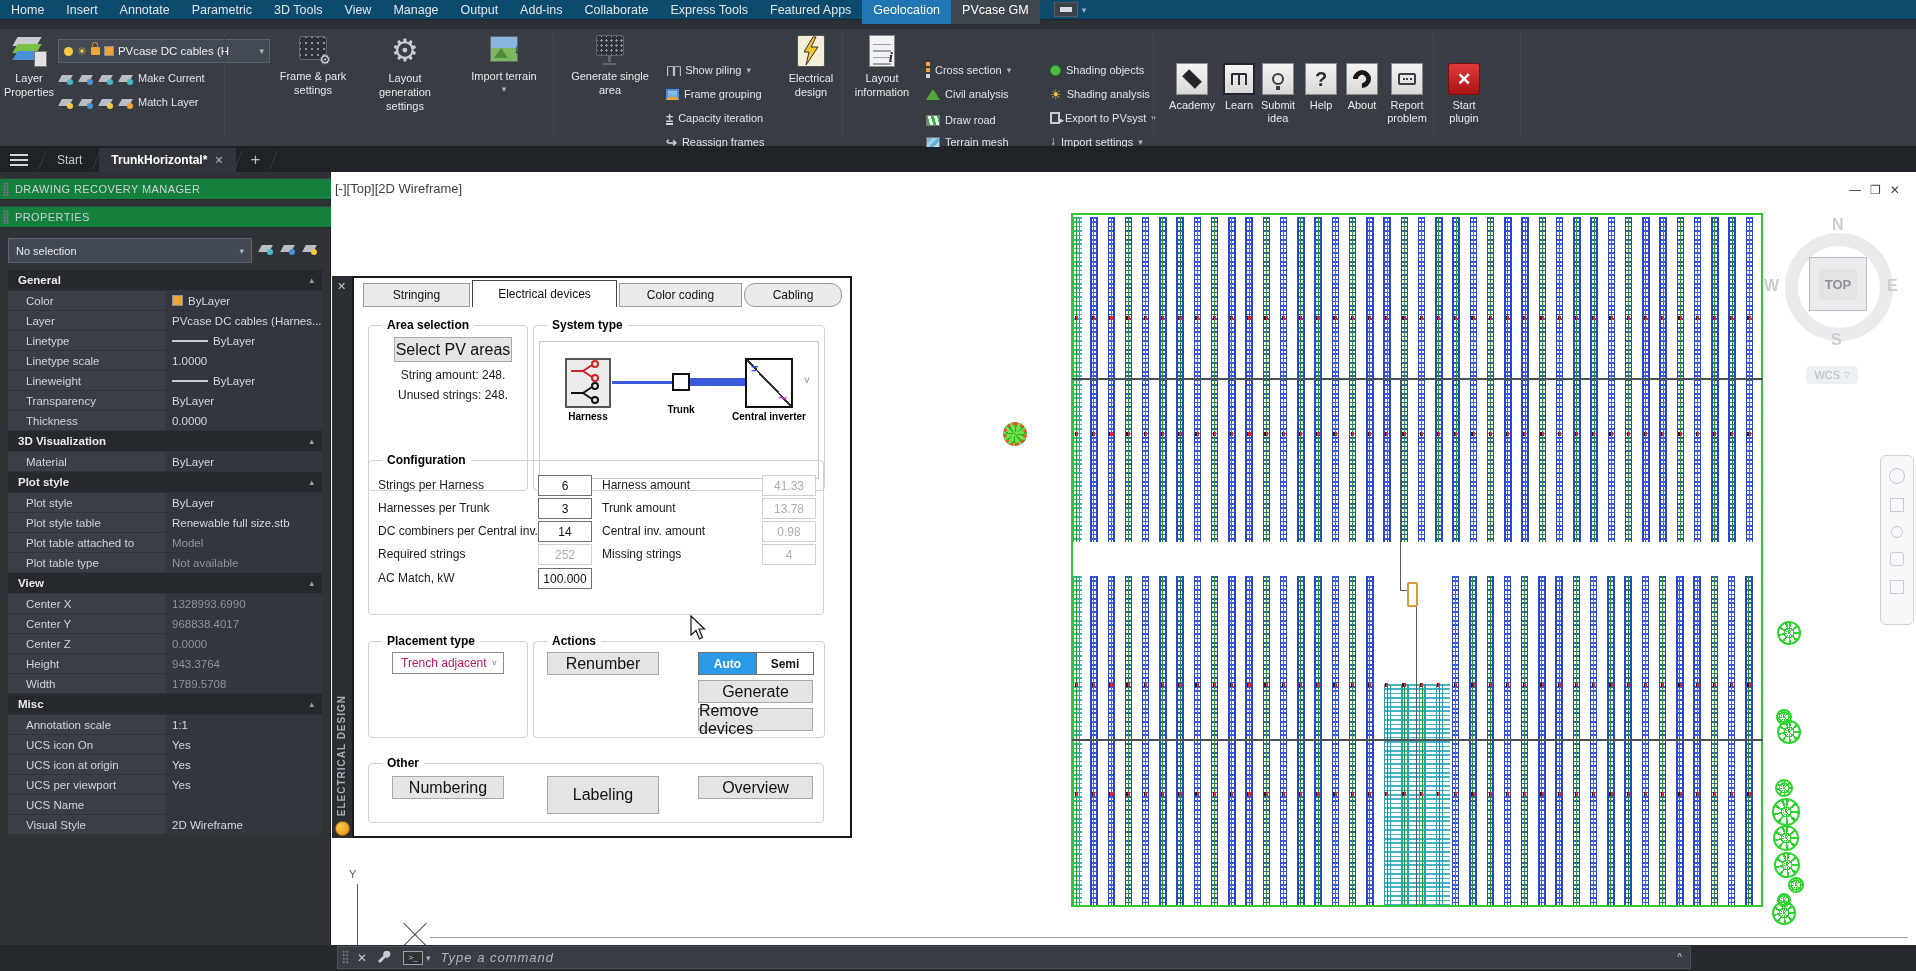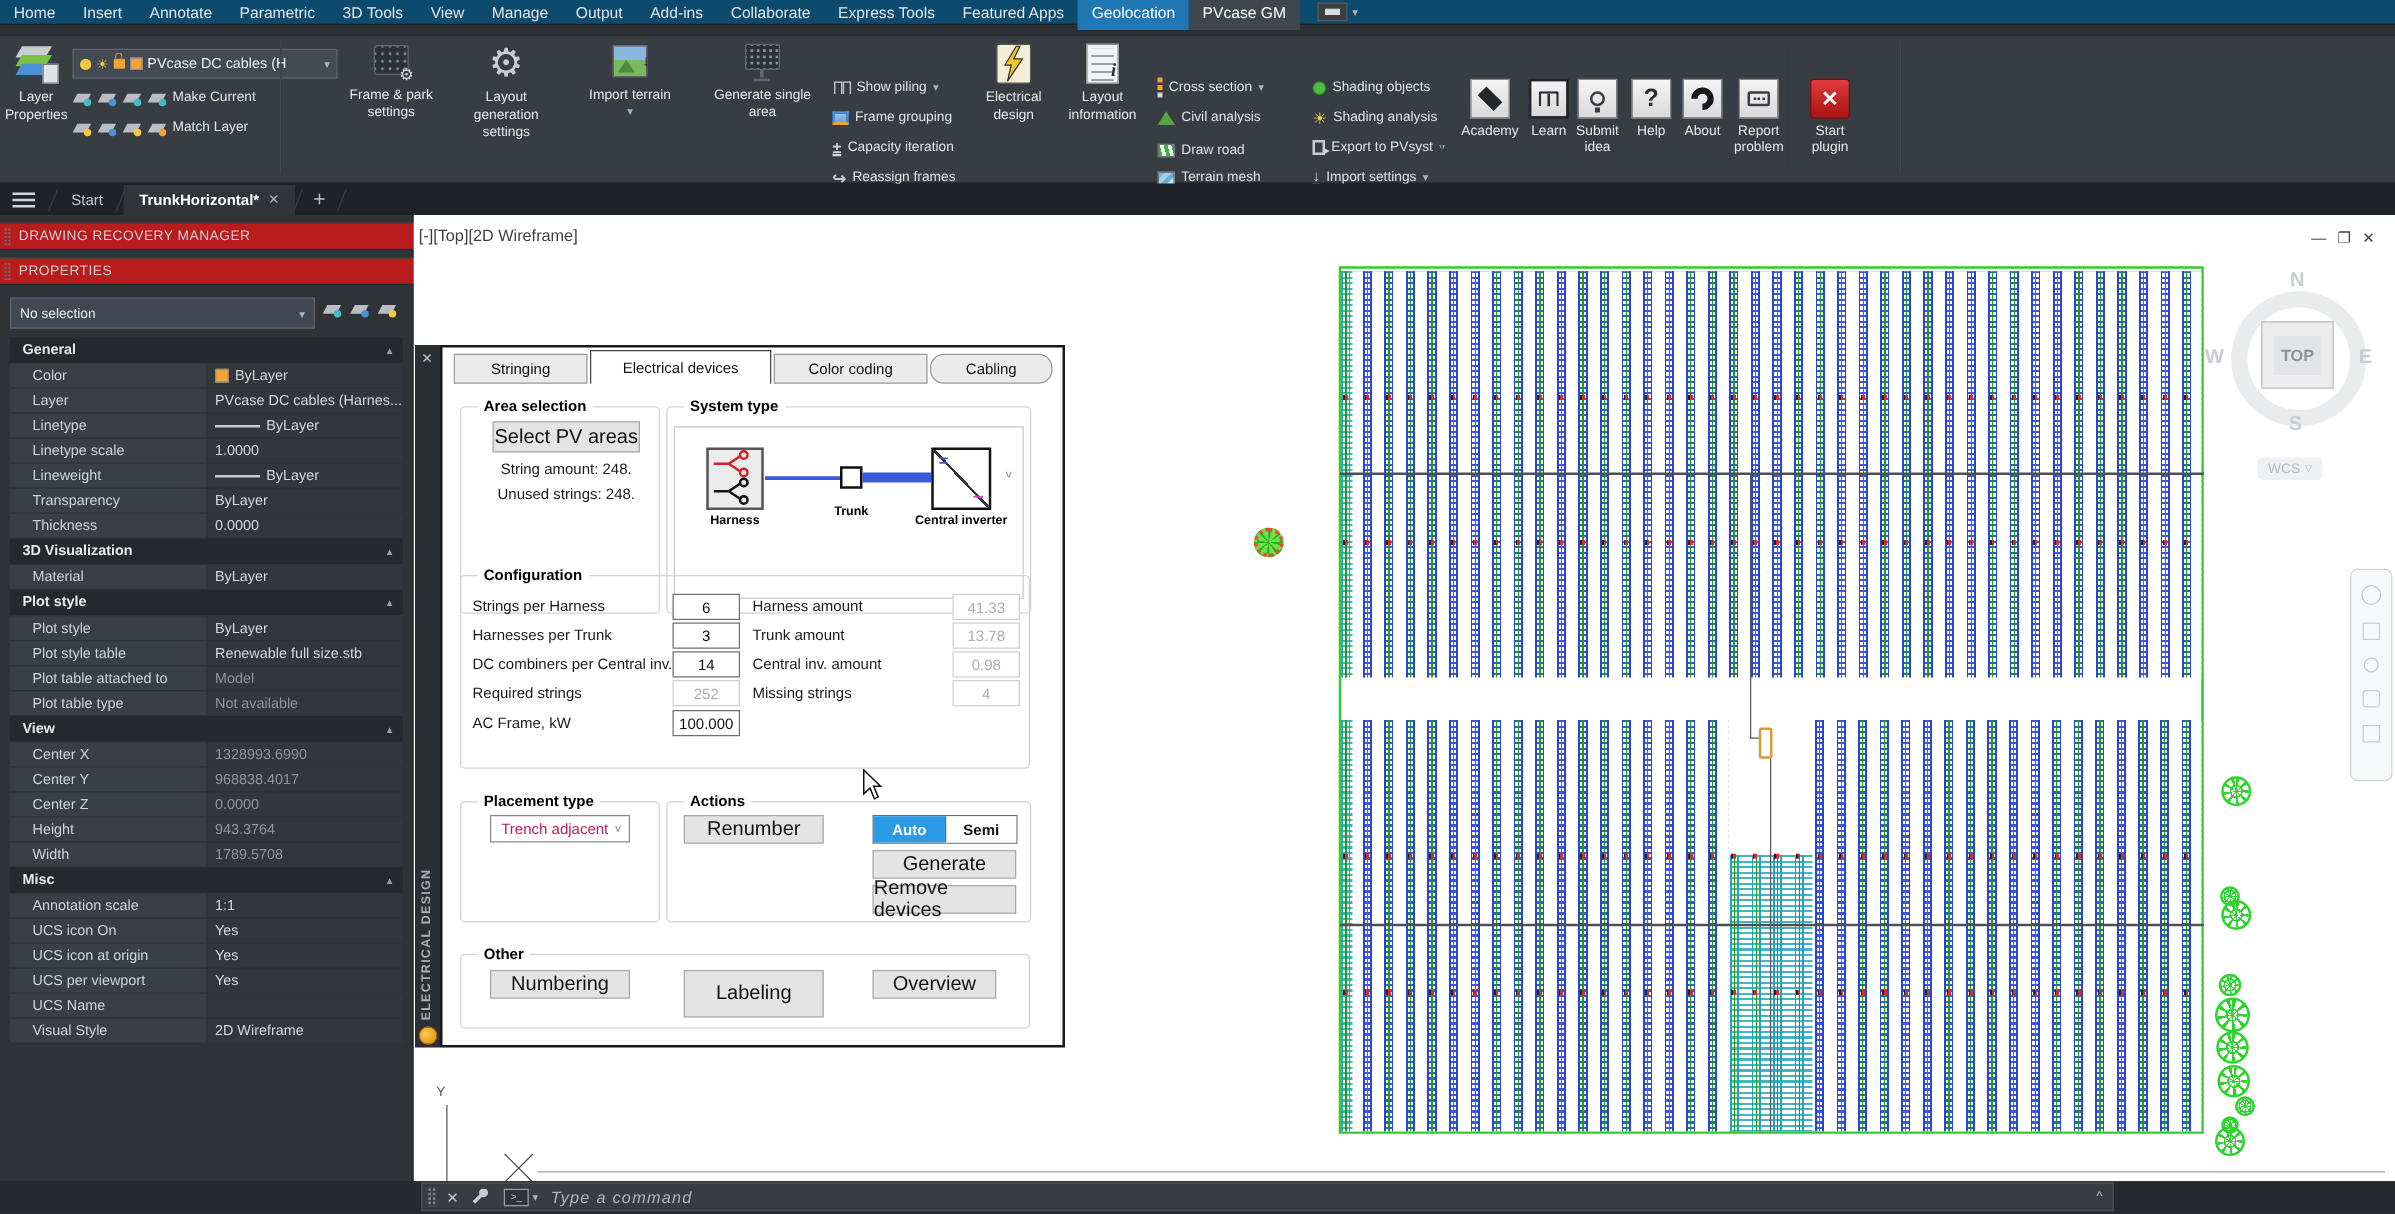--- a/index.html
+++ b/index.html
@@ -39,21 +39,21 @@
   
   .tabbar{position:absolute;left:0;top:147px;width:1916px;height:25px;background:#1f2226;display:flex;align-items:center;}
   .burger{width:18px;height:12px;margin:0 12px 0 10px;border-top:2px solid #cfd4d9;border-bottom:2px solid #cfd4d9;position:relative;}
   .burger::after{content:"";position:absolute;left:0;top:3px;width:18px;height:2px;background:#cfd4d9;}
   .ftab{padding:0 12px;font-size:12px;color:#c3c8cd;line-height:24px;}
   .ftab.active{background:#31353b;color:#fff;display:flex;align-items:center;gap:7px;}
   .slant{width:1px;height:18px;background:#3a3e44;transform:skewX(-22deg);margin:0 2px;}
 
   
   .palarea{position:absolute;left:0;top:172px;width:331px;height:773px;background:#2f3338;border-right:1px solid #1c1f23;}
-  .palbar{position:absolute;left:0;width:350px;height:22px;background:#b91c1c;border-top:1px solid #3b4046;border-bottom:1px solid #26292e;display:flex;align-items:center;}
+  .palbar{position:absolute;left:0;width:350px;height:22px;background:#15803d;border-top:1px solid #3b4046;border-bottom:1px solid #26292e;display:flex;align-items:center;}
   .palbar .grip{width:6px;height:14px;margin:0 6px 0 3px;background-image:radial-gradient(#6a7076 1px,transparent 1.2px);background-size:3px 3px;}
   .palbar .txt{font-size:11px;color:#ccd1d6;letter-spacing:.4px;}
   .ncombo{position:absolute;left:8px;top:66px;width:244px;height:25px;background:#414853;border:1px solid #5c636e;display:flex;align-items:center;}
   .ncombo .txt{flex:1;font-size:11px;color:#e8eaee;padding-left:7px;}
   .pgrid{position:absolute;left:8px;top:98px;width:314px;}
   .ph{height:20px;background:#25282d;display:flex;align-items:center;margin-bottom:1px;position:relative;}
   .ph span{font-size:11.5px;font-weight:bold;color:#e8eaec;padding-left:10px;}
   .ph .chev{position:absolute;right:8px;color:#9aa0a6;font-size:9px;font-weight:normal;}
   .pr{height:19px;display:flex;margin-bottom:1px;}
   .pr .l{width:157px;background:#3a3f45;font-size:11.5px;color:#cfd4d9;display:flex;align-items:center;padding-left:18px;}
@@ -614,21 +614,21 @@
   <span class="dlbl" style="left:602px;top:501px;">Trunk amount</span>
   <div class="dinput dis" style="left:762px;top:498px;">13.78</div>
   <span class="dlbl" style="left:378px;top:524px;">DC combiners per Central inv.</span>
   <div class="dinput" style="left:538px;top:521px;">14</div>
   <span class="dlbl" style="left:602px;top:524px;">Central inv. amount</span>
   <div class="dinput dis" style="left:762px;top:521px;">0.98</div>
   <span class="dlbl" style="left:378px;top:547px;">Required strings</span>
   <div class="dinput dis" style="left:538px;top:544px;">252</div>
   <span class="dlbl" style="left:602px;top:547px;">Missing strings</span>
   <div class="dinput dis" style="left:762px;top:544px;">4</div>
-  <span class="dlbl" style="left:378px;top:571px;">AC Frame, kW</span>
+  <span class="dlbl" style="left:378px;top:571px;">AC Match, kW</span>
   <div class="dinput" style="left:538px;top:568px;">100.000</div>
 
   <div class="grp" style="left:368px;top:641px;width:160px;height:97px;"></div>
   <span class="gtitle" style="left:382px;top:634px;">Placement type</span>
   <div class="abs" style="left:392px;top:652px;width:112px;height:22px;border:1px solid #8a8a8a;background:#fff;display:flex;align-items:center;">
     <span style="flex:1;font-size:12px;color:#be185d;padding-left:8px;">Trench adjacent</span>
     <span style="color:#777;font-size:9px;padding-right:6px;">˅</span>
   </div>
 
   <div class="grp" style="left:533px;top:641px;width:292px;height:97px;"></div>
@@ -638,21 +638,21 @@
     <span class="auto">Auto</span>
     <span class="semi">Semi</span>
   </div>
   <div class="dbtn" style="left:698px;top:680px;width:115px;height:23px;">Generate</div>
   <div class="dbtn" style="left:698px;top:708px;width:115px;height:23px;">Remove devices</div>
 
   <div class="grp" style="left:368px;top:763px;width:456px;height:60px;"></div>
   <span class="gtitle" style="left:382px;top:756px;">Other</span>
   <div class="dbtn" style="left:392px;top:776px;width:112px;height:23px;">Numbering</div>
   <div class="dbtn" style="left:547px;top:776px;width:112px;height:38px;">Labeling</div>
-  <div class="dbtn" style="left:698px;top:776px;width:99px;height:23px;">Overview</div>
+  <div class="dbtn" style="left:698px;top:776px;width:115px;height:23px;">Overview</div>
 
   <svg class="abs" style="left:690px;top:615px;" width="18" height="26">
     <polygon points="1,1 1,20 6,15.5 9.5,24 12.5,22.5 9,14 14.5,14" fill="#fff" stroke="#111" stroke-width="1.2"></polygon>
   </svg>
 
   <div class="bstrip"></div>
   <div class="cmdbar">
     <span style="width:7px;height:15px;margin-left:4px;background-image:radial-gradient(#7a8086 1px,transparent 1.2px);background-size:3.5px 3.5px;"></span>
     <span style="color:#c3c8cd;font-size:12px;margin-left:8px;">✕</span>
     <svg width="16" height="14" style="margin-left:10px;">

